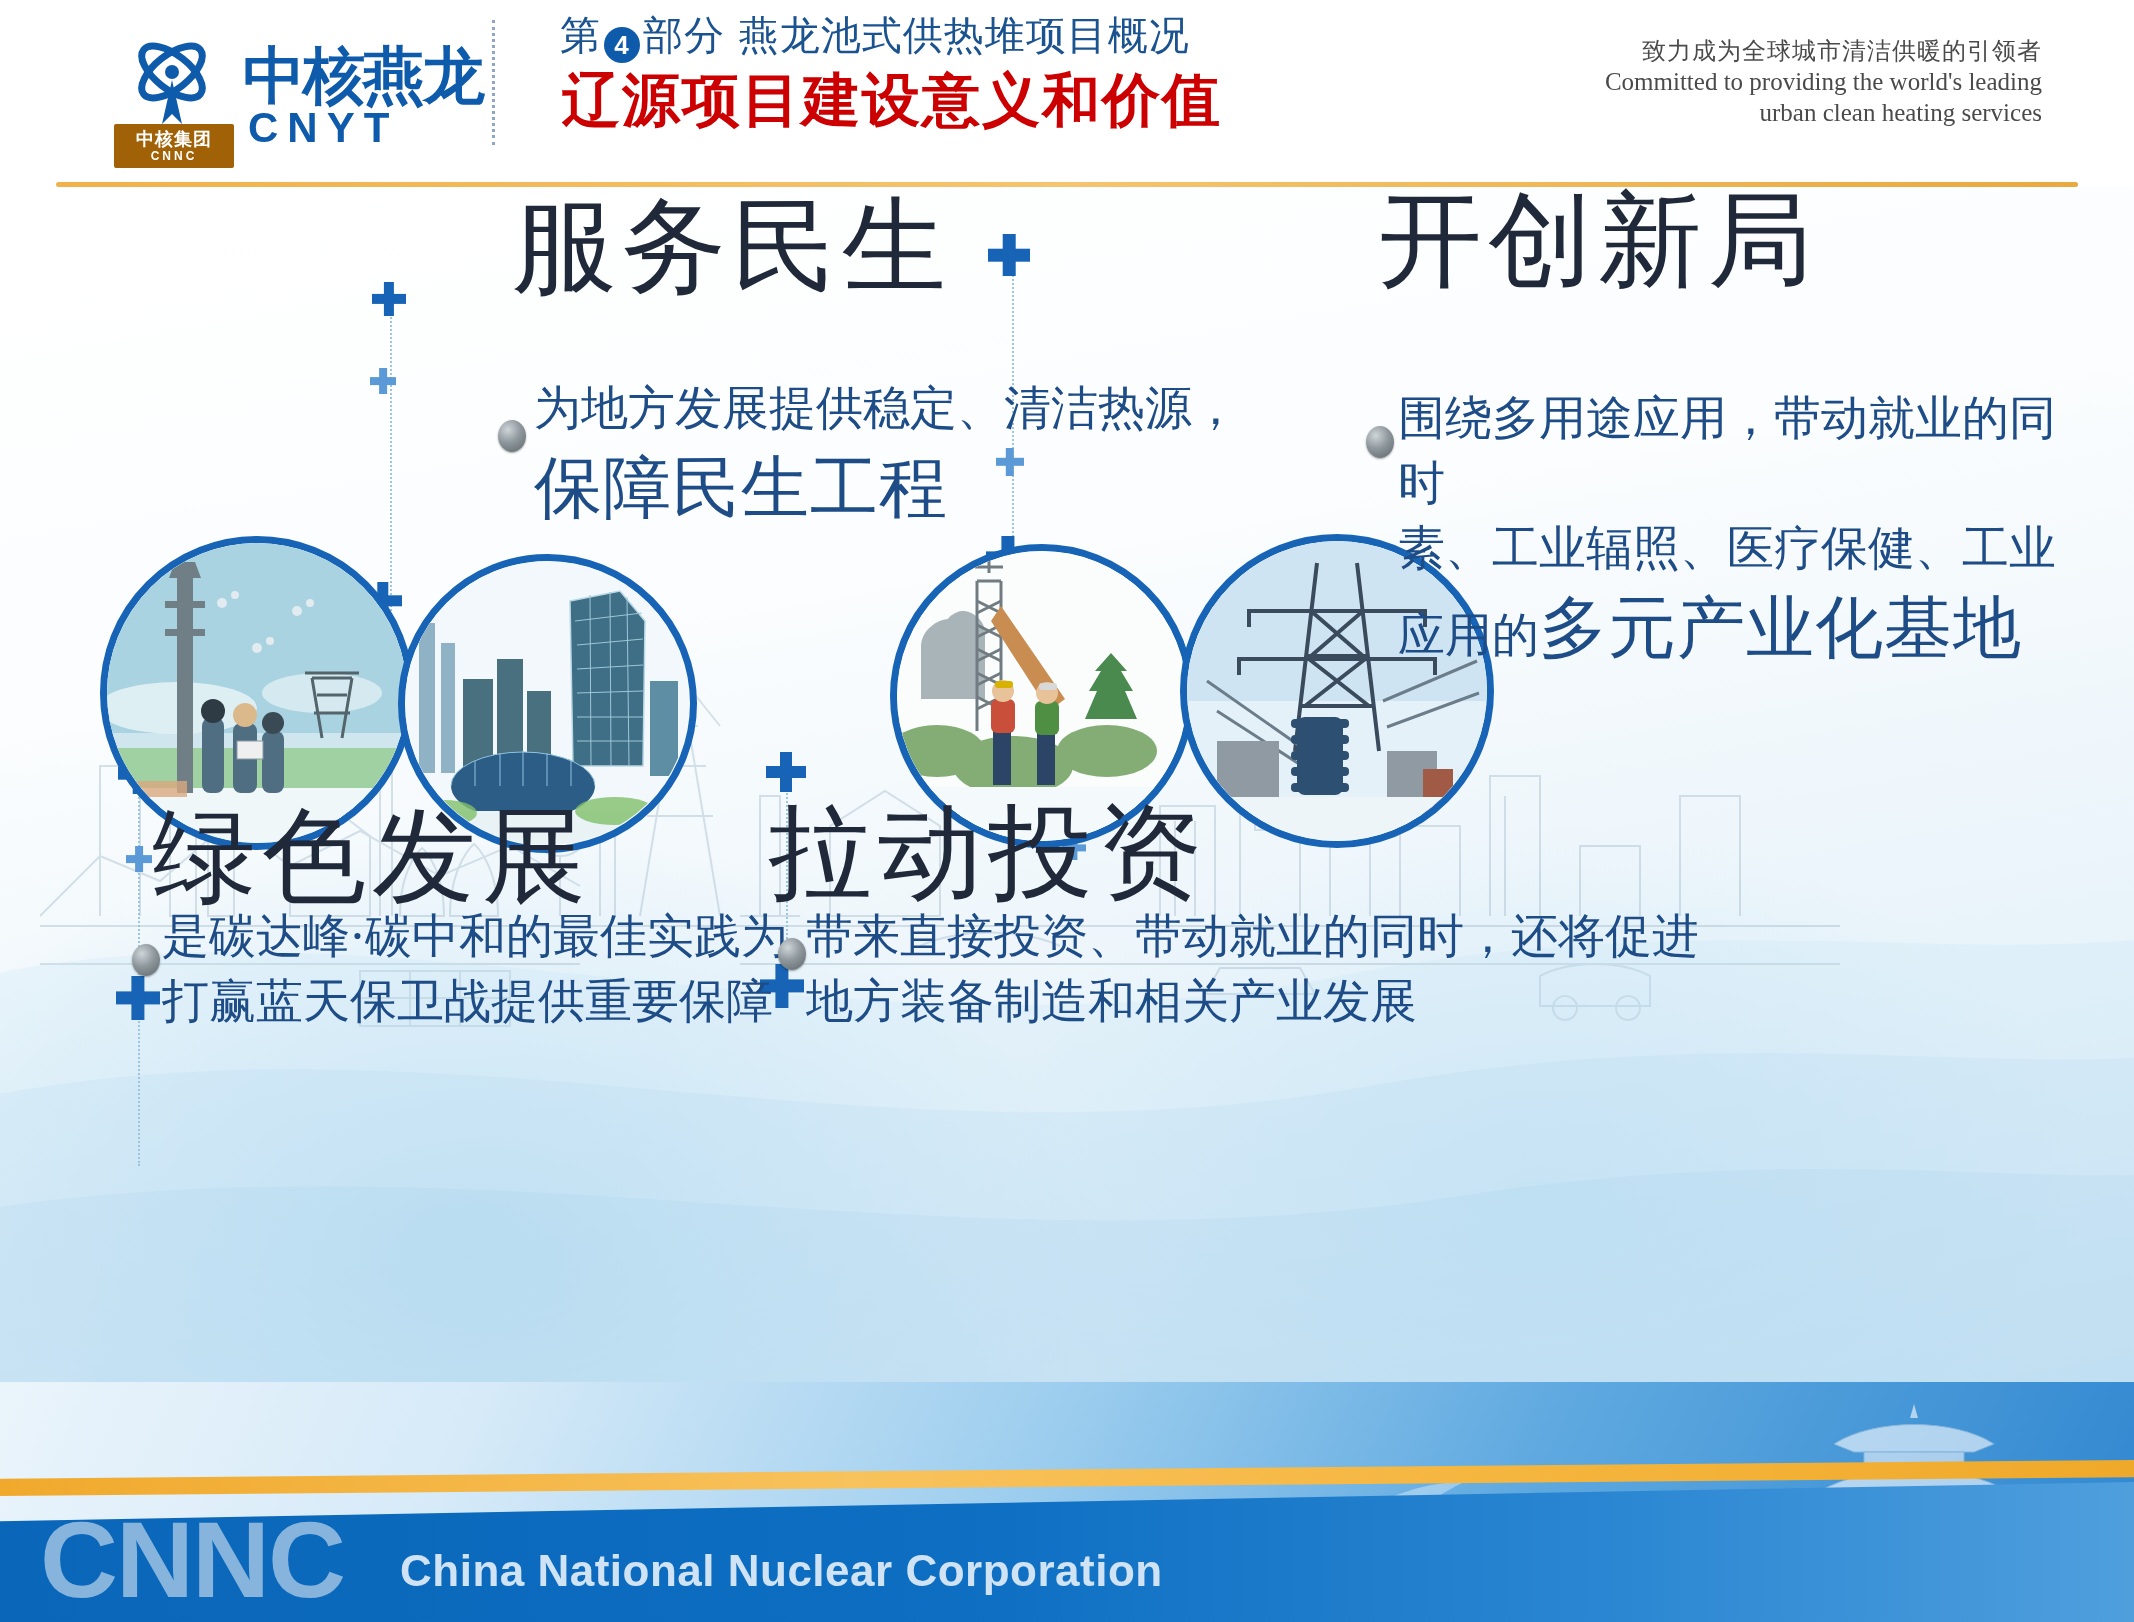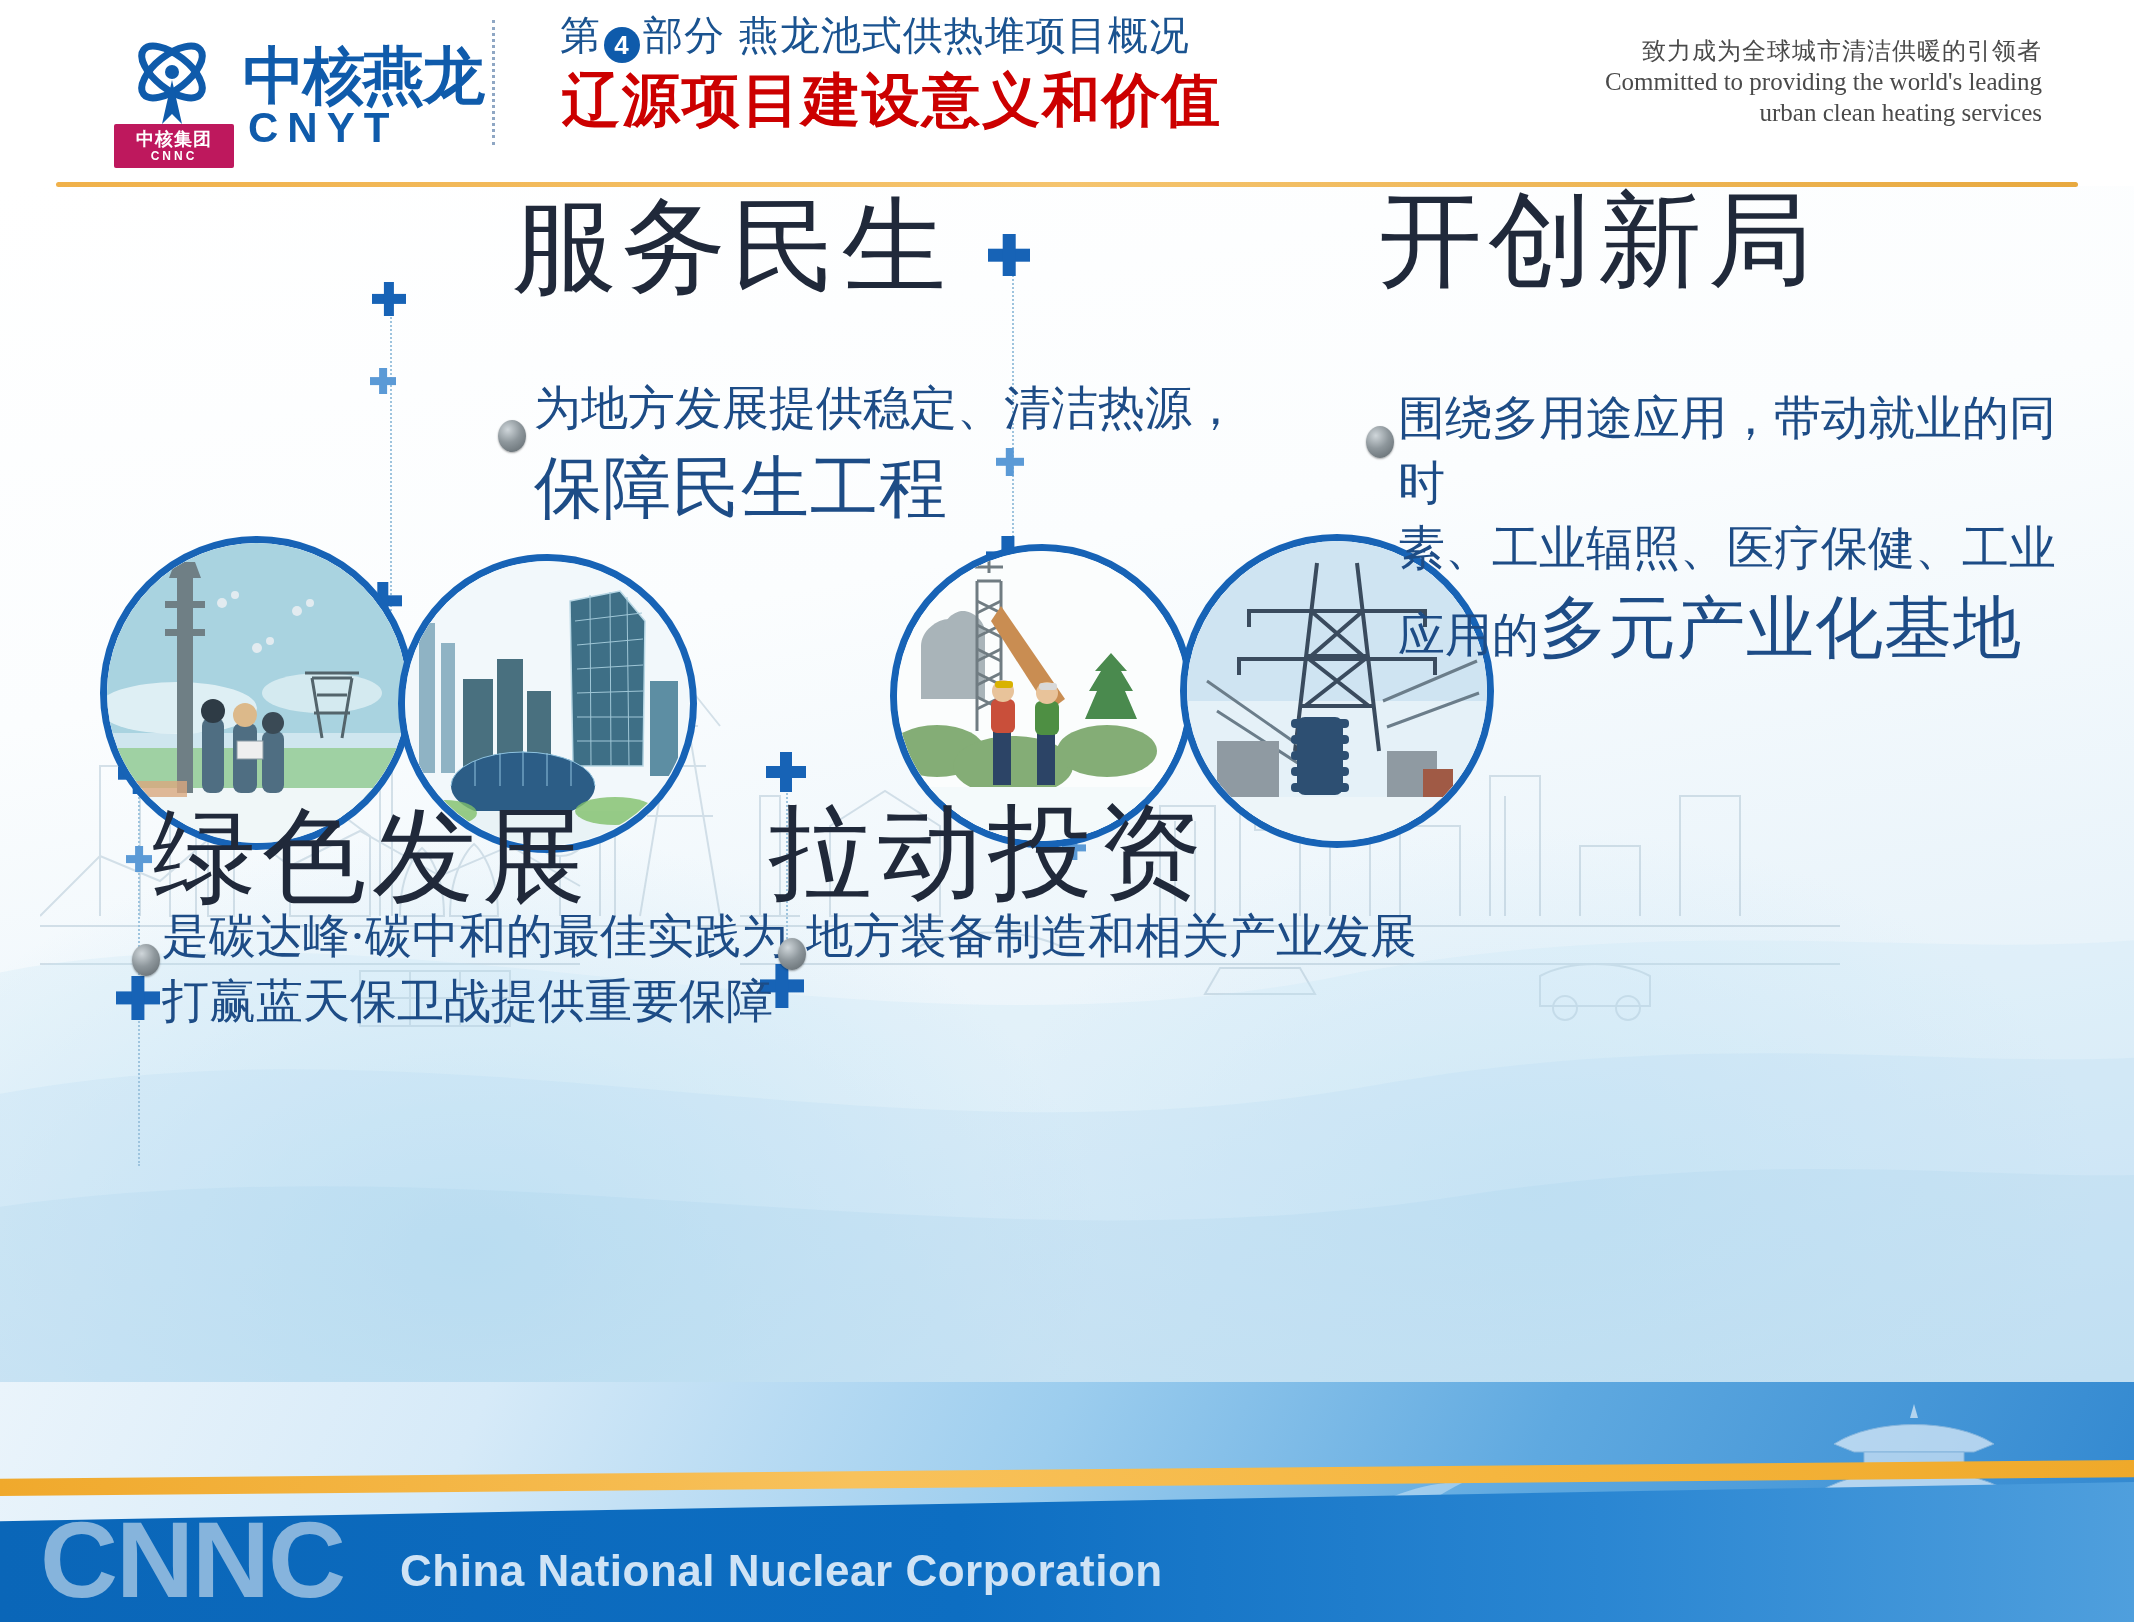--- a/index.html
+++ b/index.html
@@ -19,21 +19,21 @@
   .header-rule{
     position:absolute;left:56px;top:182px;width:2022px;height:5px;
     background:linear-gradient(90deg,#f0b14a 0%,#f5c46e 50%,#e8a93f 100%);
     border-radius:3px;
   }
   
   .logo-wrap{position:absolute;left:108px;top:20px;width:355px;height:140px;}
   .atom-logo{position:absolute;left:10px;top:8px;width:108px;height:100px;}
   .cnnc-sub{
     position:absolute;left:6px;top:104px;width:120px;height:44px;
-    background:#be185d;border-radius:2px;
+    background:#a16207;border-radius:2px;
     color:#fff;font-family:"Liberation Sans",sans-serif;
     font-size:17px;font-weight:bold;line-height:1.0;
     text-align:center;letter-spacing:1px;
     display:flex;flex-direction:column;align-items:center;justify-content:center;
   }
   .cnnc-sub .l1{font-size:18px;}
   .cnnc-sub .l2{font-size:12px;letter-spacing:3px;margin-top:2px;}
   .cnyt-cn{
     position:absolute;left:135px;top:14px;
     font-family:"DejaVu Sans",sans-serif;
@@ -425,20 +425,21 @@
     <div class="bigtitle" style="left:152px;top:602px;">绿色发展</div>
     <div class="bullet-dot" style="left:132px;top:758px;"></div>
     <div class="para" style="left:162px;top:718px;width:820px;">
       <div class="sm">是碳达峰·碳中和的最佳实践为</div>
       <div class="sm">打赢蓝天保卫战提供重要保障</div>
     </div>
 
     <div class="bigtitle" style="left:768px;top:598px;">拉动投资</div>
     <div class="bullet-dot" style="left:778px;top:752px;"></div>
     <div class="para" style="left:806px;top:718px;width:1060px;">
+      <div class="sm">带来直接投资、带动就业的同时，还将促进</div>
       <div class="sm">地方装备制造和相关产业发展</div>
     </div>
   </div>
 
   <div class="header">
 
     <div class="logo-wrap">
       <svg class="atom-logo" viewBox="0 0 108 100">
         <g stroke="#0f5bab" stroke-width="7" fill="none">
           <ellipse cx="54" cy="44" rx="36" ry="17" transform="rotate(-38 54 44)"></ellipse>

